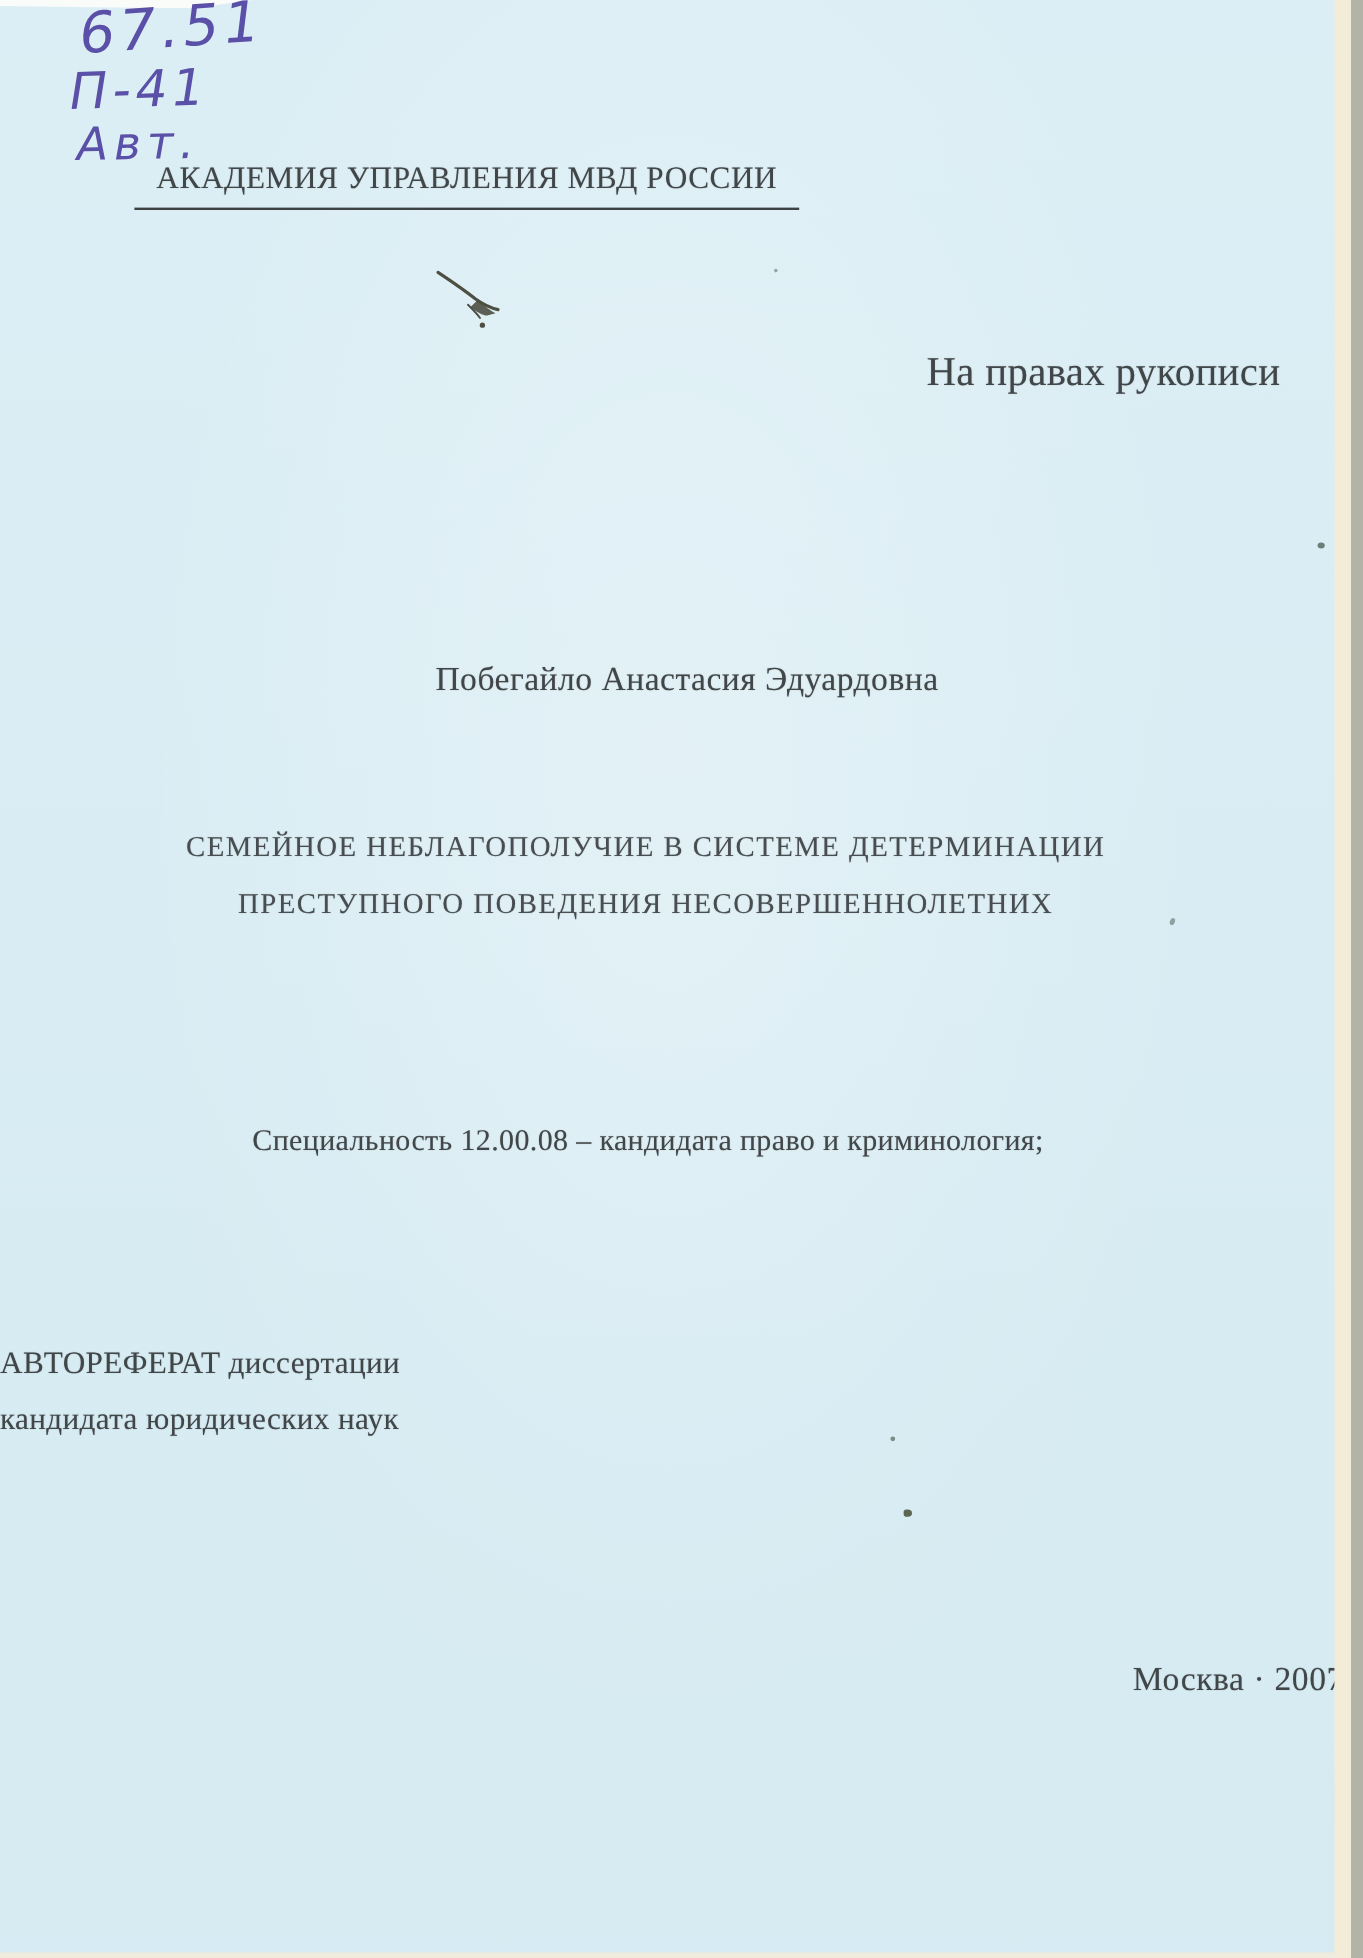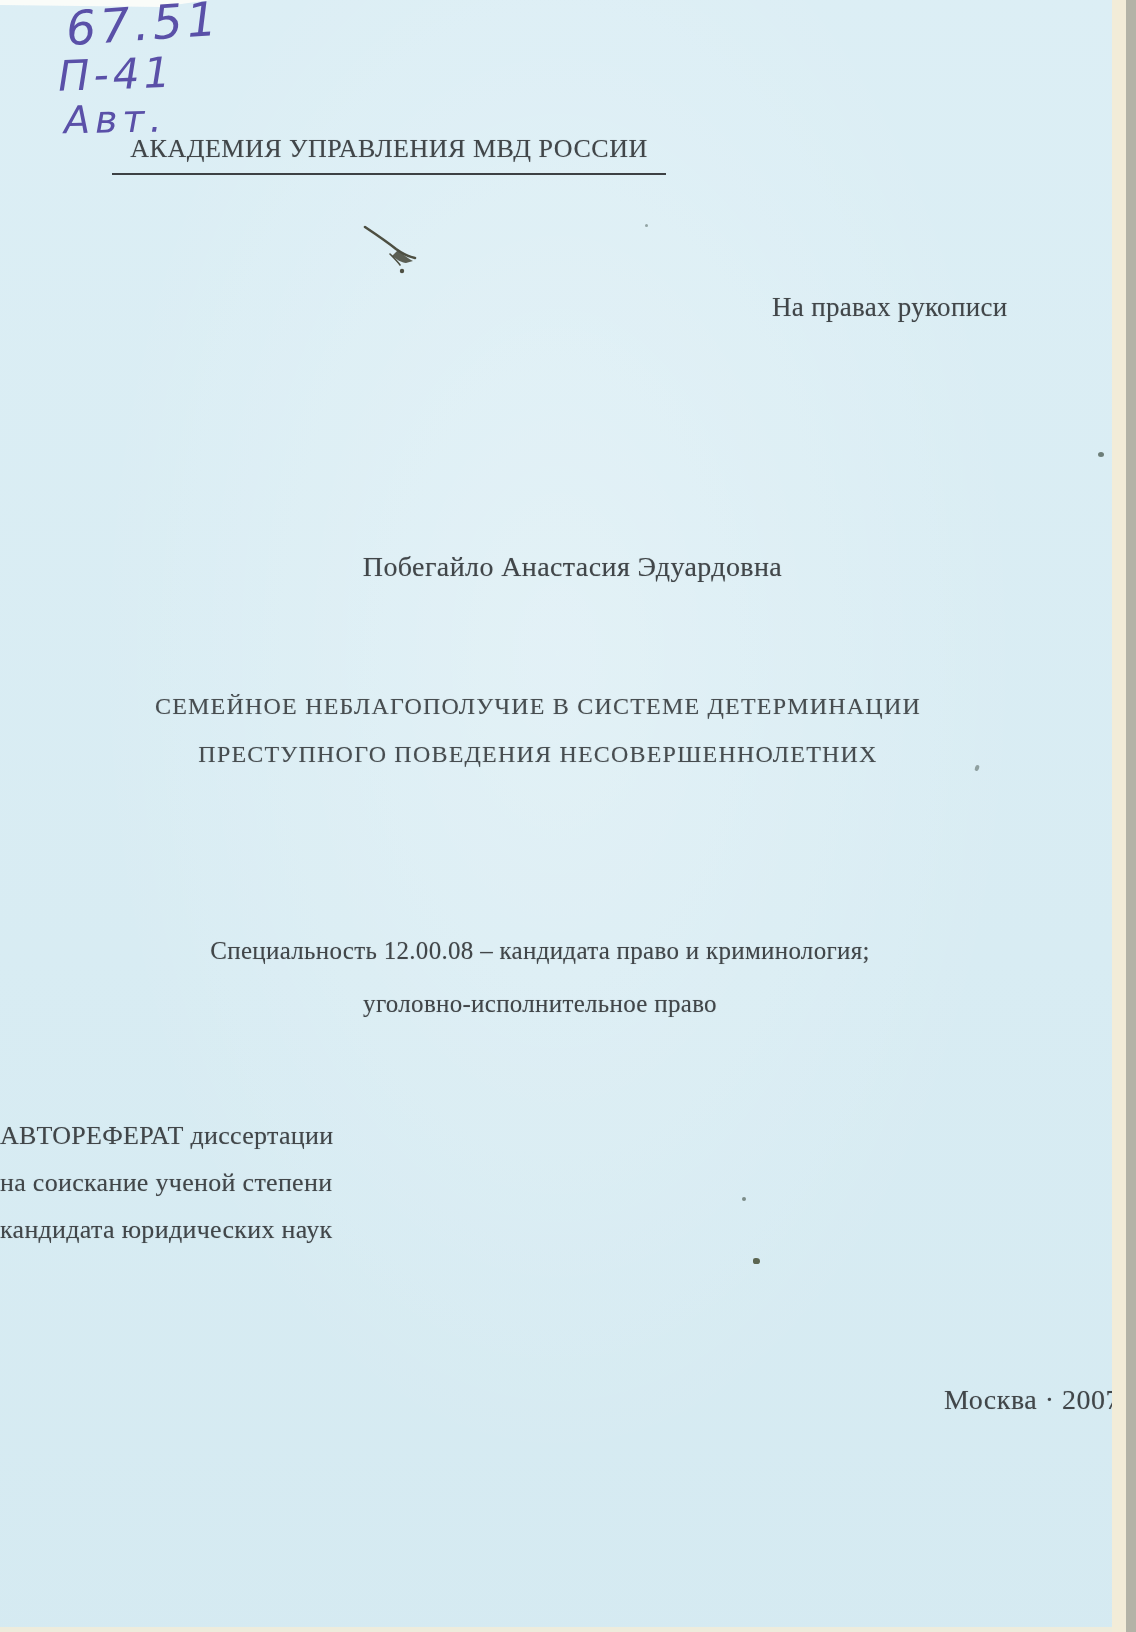--- a/index.html
+++ b/index.html
@@ -53,21 +53,21 @@
   .hw2{font-size:42px;transform:rotate(-2deg);margin-top:6px;}
   .hw3{font-size:38px;transform:rotate(-1deg);margin-top:5px;margin-left:6px;letter-spacing:5px;}
   
   .printed{position:absolute;color:var(--ink-text);
     text-shadow:0 0 1px rgba(62,68,71,.35);}
   .institution{
     left:112px;top:134px;width:554px;text-align:center;
     font-size:26px;letter-spacing:.5px;
     padding-bottom:9px;border-bottom:2px solid #3d4144;
   }
-  .manuscript{left:772px;top:292px;font-size:27px;letter-spacing:.3px;}
+  .manuscript{left:772px;top:292px;font-size:34px;letter-spacing:.3px;}
   .author{left:30px;top:551px;width:1085px;text-align:center;font-size:28px;letter-spacing:.4px;}
   .title{left:0;top:682px;width:1076px;text-align:center;
     font-size:24px;letter-spacing:1.2px;line-height:48px;color:#474d50;}
   .specialty{left:0;top:924px;width:1080px;text-align:center;
     font-size:25px;line-height:53px;letter-spacing:.3px;}
   .abstract{left:0;top:1112px;width:1120px;
     font-size:26px;line-height:47px;letter-spacing:.3px;}
   .imprint{left:0;top:1384px;width:1120px;text-align:right;font-size:28px;letter-spacing:.5px;}
   
   .smudge{position:absolute;left:362px;top:224px;}
@@ -106,26 +106,24 @@
 
     <div class="printed title">
       <div>СЕМЕЙНОЕ НЕБЛАГОПОЛУЧИЕ В СИСТЕМЕ ДЕТЕРМИНАЦИИ</div>
       <div>ПРЕСТУПНОГО ПОВЕДЕНИЯ НЕСОВЕРШЕННОЛЕТНИХ</div>
     </div>
 
     <div class="printed author">Побегайло Анастасия Эдуардовна</div>
 
     <div class="printed specialty">
       <div>Специальность 12.00.08 – кандидата право и криминология;</div>
-      <div>уголовно-исполнительное право</div>
     </div>
 
     <div class="printed abstract">
       <div>АВТОРЕФЕРАТ диссертации</div>
-      <div>на соискание ученой степени</div>
       <div>кандидата юридических наук</div>
     </div>
 
     <div class="printed imprint">Москва · 2007</div>
 
     <div class="speck speck-a"></div>
     <div class="speck speck-b"></div>
     <div class="speck speck-c"></div>
     <div class="speck speck-d"></div>
     <div class="speck speck-e"></div>

